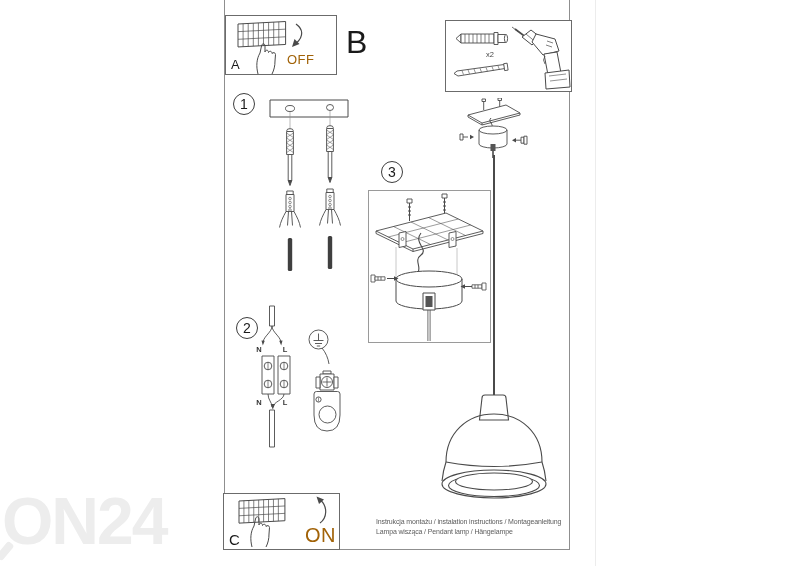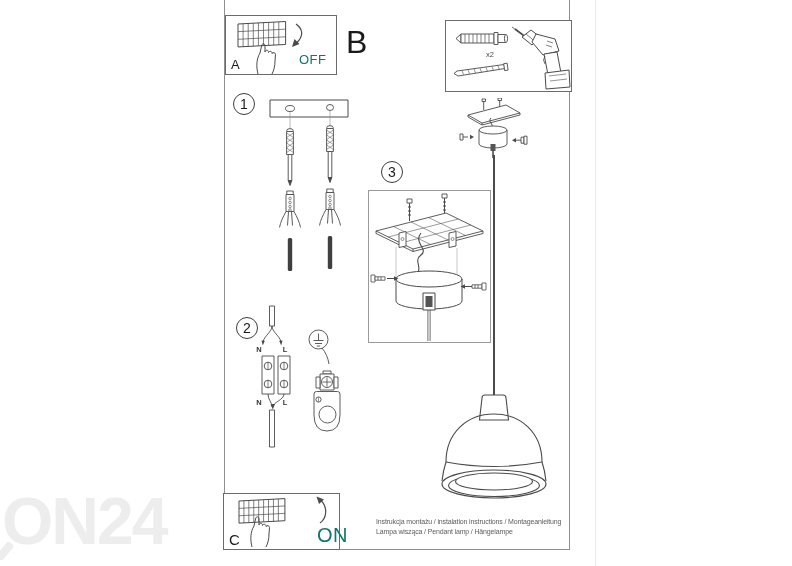--- a/index.html
+++ b/index.html
@@ -15,21 +15,21 @@
   }
   #paper-edge{left:595px;top:0;width:1px;height:566px;background:#ececec;}
   
   .panel{border:1px solid #6b6b6b;box-sizing:border-box;background:#fff;}
   #panel-a{left:225px;top:15px;width:112px;height:60px;}
   #panel-c{left:223px;top:493px;width:117px;height:57px;}
   #tools-box{left:445px;top:20px;width:127px;height:72px;}
   #step3-frame{left:368px;top:190px;width:123px;height:153px;border:1px solid #9a9a9a;box-sizing:border-box;}
   .corner-letter{position:absolute;left:5px;bottom:2px;font-size:13px;color:#1a1a1a;}
   #panel-c .corner-letter{font-size:15px;bottom:1px;}
-  .switch-label{position:absolute;font-size:13px;color:#0f766e;letter-spacing:.5px;margin-left:12px;}
+  .switch-label{position:absolute;font-size:13px;color:#a16207;letter-spacing:.5px;}
   #panel-a .switch-label{left:61px;top:36px;}
   #panel-c .switch-label{left:81px;top:30px;font-size:20px;}
   #letter-b{left:346px;top:24px;font-size:32px;color:#1a1a1a;}
   .step-circle{
     width:22px;height:22px;border:1.4px solid #3d3d3d;border-radius:50%;
     display:flex;align-items:center;justify-content:center;
     font-size:14px;color:#1a1a1a;background:#fff;box-sizing:border-box;
   }
   #step1-circle{left:233px;top:93px;}
   #step2-circle{left:236px;top:317px;}

